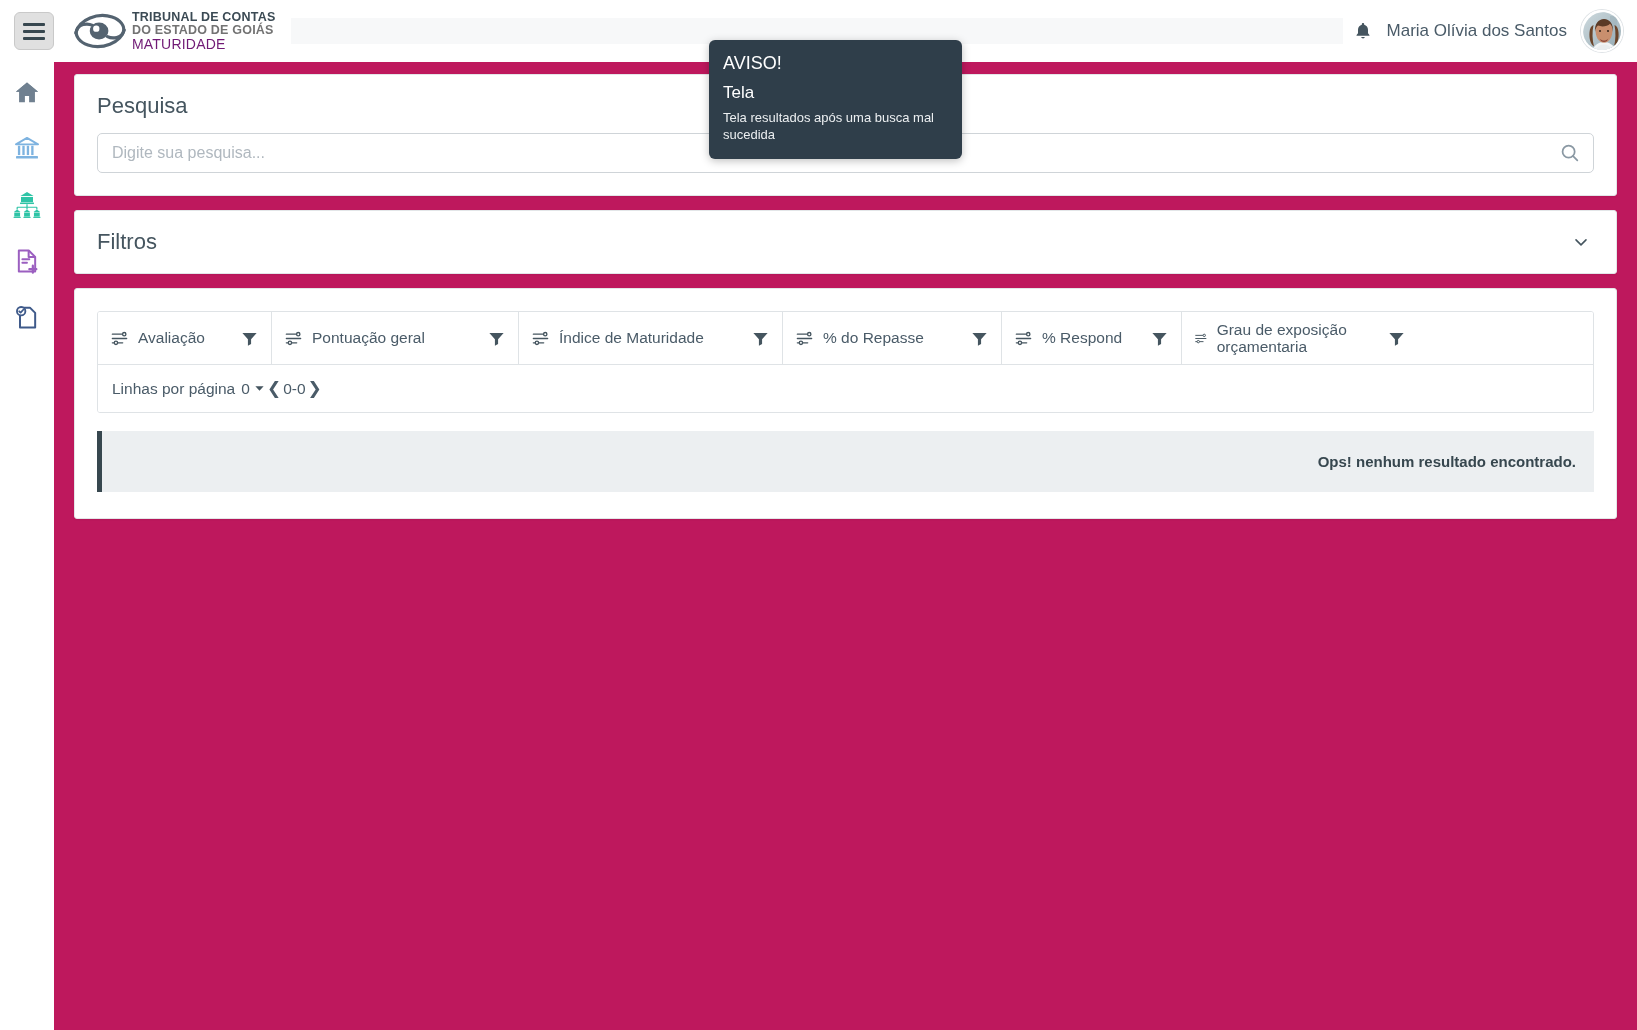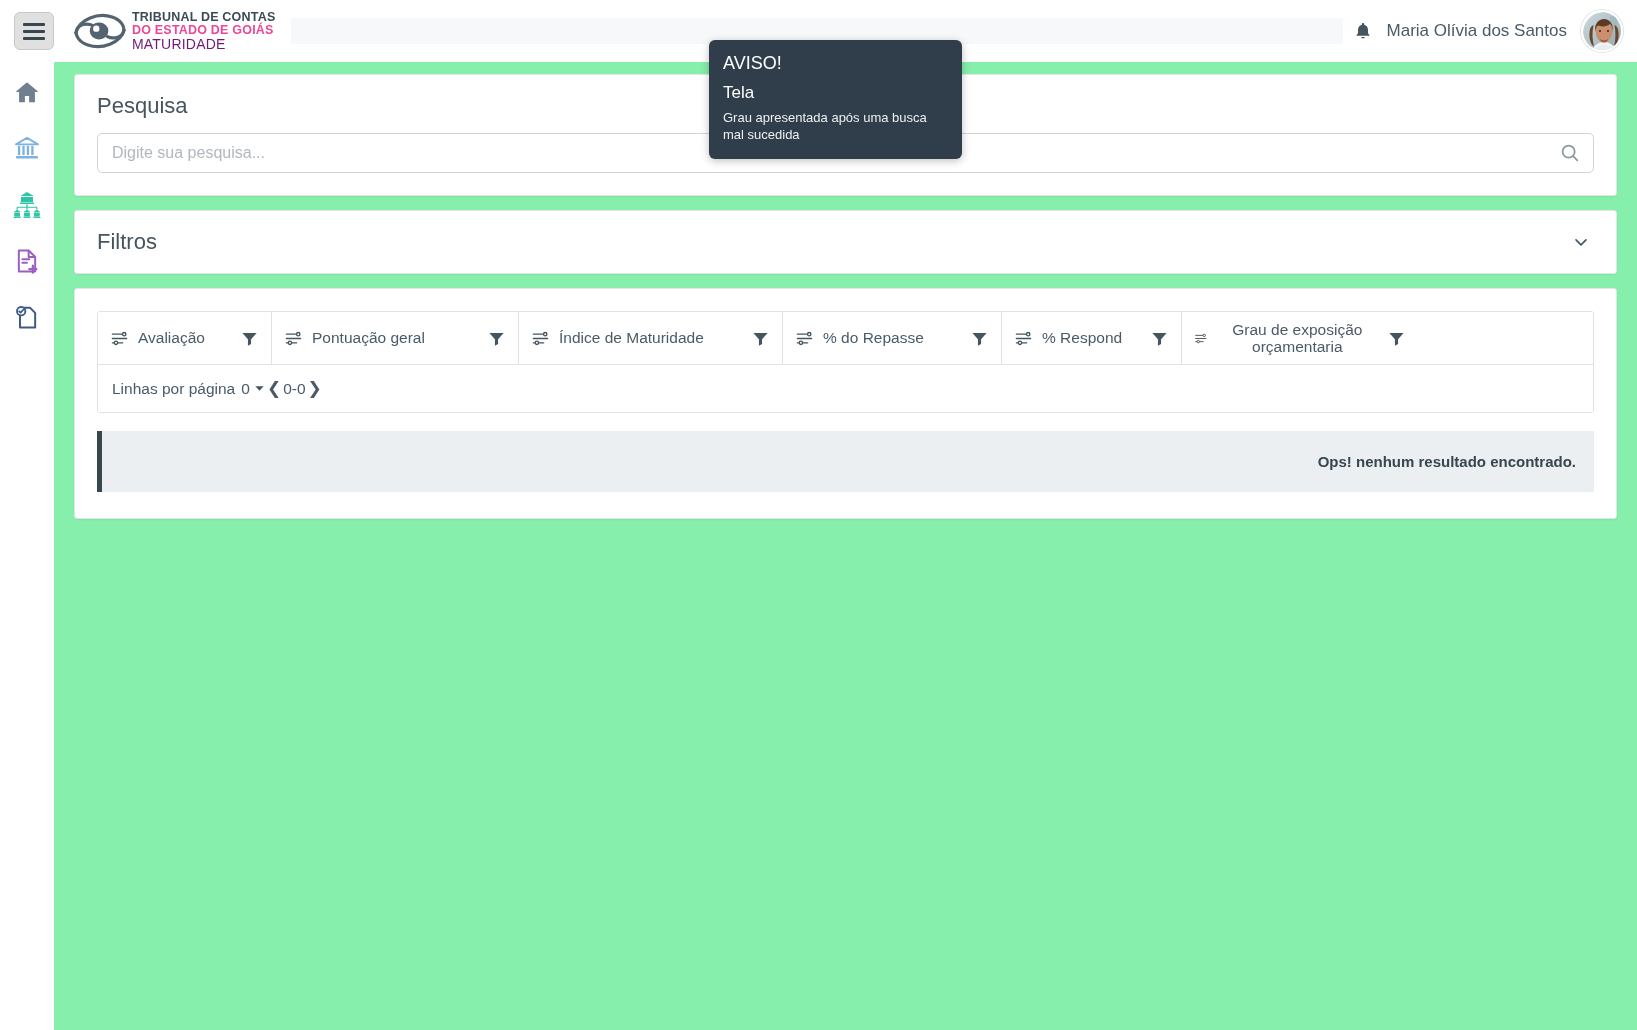--- a/index.html
+++ b/index.html
@@ -22,21 +22,21 @@
     background: #e0e0e0; border: 1px solid #c9c9c9; border-radius: 6px;
     display: flex; flex-direction: column; justify-content: center;
     align-items: center; gap: 4px; cursor: pointer; flex: none;
   }
   .hamburger span { display: block; width: 22px; height: 3px; background: #37474f; border-radius: 1px; }
 
   .brand { display: flex; align-items: center; margin-left: 18px; flex: none; }
   .brand-mark { width: 56px; height: 42px; flex: none; }
   .brand-text { margin-left: 4px; line-height: 1.02; }
   .brand-l1 { font-size: 12.5px; font-weight: bold; color: #3b4a54; letter-spacing: .2px; }
-  .brand-l2 { font-size: 12.5px; font-weight: bold; color: #ec4899; letter-spacing: .2px; }
+  .brand-l2 { font-size: 12.5px; font-weight: bold; color: #737373; letter-spacing: .2px; }
   .brand-l3 { font-size: 14px; font-weight: normal; color: #701a75; letter-spacing: .2px; }
 
   .topbar-strip {
     flex: 1; height: 26px; margin: 0 10px 0 16px; background: #f7f8f9;
   }
   .topbar-right { display: flex; align-items: center; gap: 14px; margin-right: 14px; flex: none; }
   .bell { width: 20px; height: 22px; }
   .username { font-size: 17px; color: #4a5b68; white-space: nowrap; }
   .avatar {
     width: 42px; height: 42px; border-radius: 50%; overflow: hidden;
@@ -46,21 +46,21 @@
   
   .sidebar {
     position: absolute; top: 62px; left: 0; width: 54px; height: 968px;
     background: #ffffff; padding-top: 14px;
     display: flex; flex-direction: column; align-items: center; gap: 22px;
     z-index: 20;
   }
   .side-item { width: 34px; height: 34px; display: flex; align-items: center; justify-content: center; cursor: pointer; }
 
   
-  .main { position: absolute; top: 62px; left: 54px; width: 1583px; height: 968px; background: #86efac; padding: 12px 20px 0 20px; }
+  .main { position: absolute; top: 62px; left: 54px; width: 1583px; height: 968px; background: #be185d; padding: 12px 20px 0 20px; }
 
   .card {
     background: #ffffff; border: 1px solid #e3e6e8; border-radius: 3px;
     box-shadow: 0 1px 2px rgba(0,0,0,.06); margin-bottom: 14px;
   }
   .card-search { padding: 18px 22px 22px 22px; }
   .section-title { font-size: 22px; color: #45555f; font-weight: normal; margin-bottom: 14px; }
 
   .search-wrap { position: relative; }
   .search-input {
@@ -79,21 +79,21 @@
     padding: 18px 22px; display: flex; align-items: center; justify-content: space-between;
     cursor: pointer;
   }
   .chevron-btn { width: 26px; height: 26px; display: flex; align-items: center; justify-content: center; }
 
   .card-results { padding: 18px 22px 26px 22px; }
 
   .table-outer {
     border: 1px solid #dfe3e6; border-radius: 3px; overflow: hidden; margin-top: 4px;
   }
-  .thead { display: flex; height: 52px; background: #fff; text-align: center; }
+  .thead { display: flex; height: 52px; background: #fff; }
   .th {
     display: flex; align-items: center; gap: 9px;
     border-right: 1px solid #dfe3e6; padding: 0 12px; flex: none; height: 52px;
   }
   .th:last-child { border-right: none; }
   .th-label { font-size: 15.5px; color: #4a5b68; line-height: 1.12; }
   .funnel { margin-left: auto; flex: none; }
 
   .trow-pager {
     display: flex; align-items: center; height: 48px;
@@ -381,16 +381,16 @@
         </div>
       </div>
 
       <div class="empty-box">Ops! nenhum resultado encontrado.</div>
     </div>
   </div>
 
   <div class="tooltip">
     <div class="tt-title">AVISO!</div>
     <div class="tt-sub">Tela</div>
-    <div class="tt-body">Grau apresentada após uma busca mal sucedida</div>
+    <div class="tt-body">Tela resultados após uma busca mal sucedida</div>
   </div>
 
 </div>
 
 </body></html>

